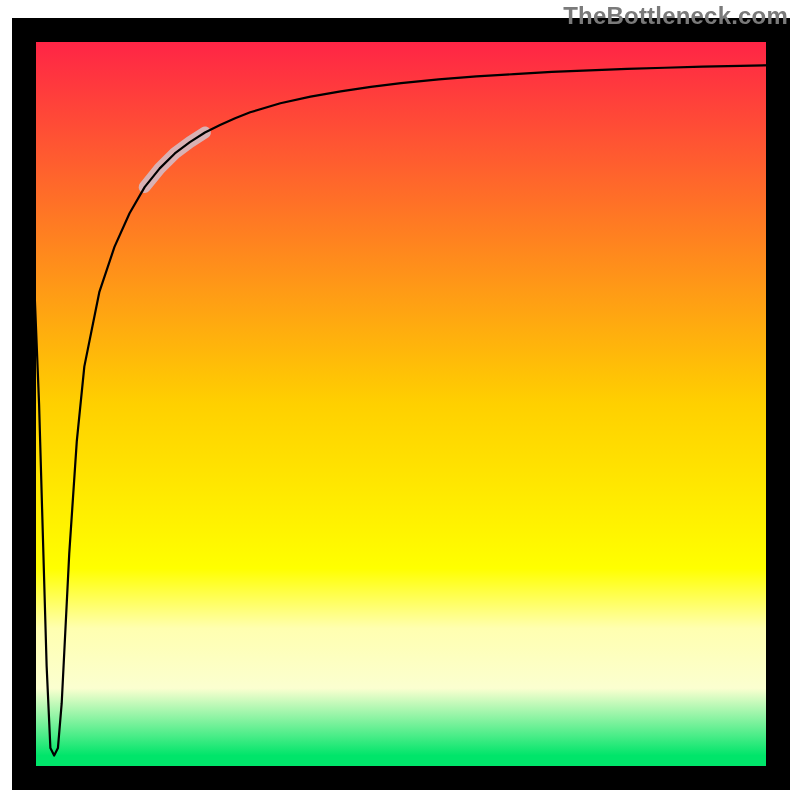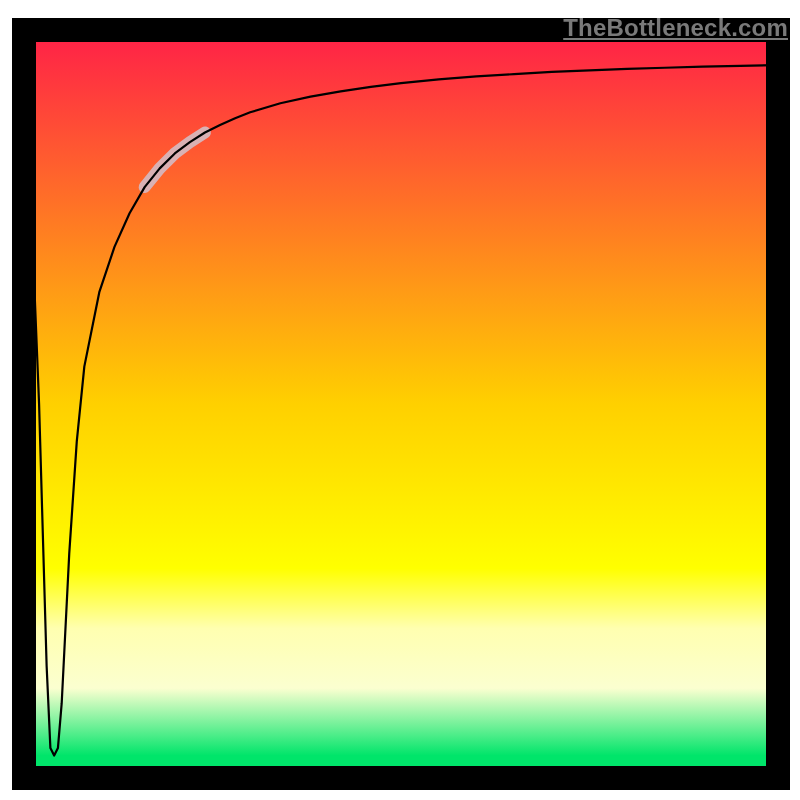--- a/index.html
+++ b/index.html
@@ -11,29 +11,28 @@
     background: #ffffff;
     font-family: Arial, Helvetica, sans-serif;
   }
   .stage {
     position: relative;
     width: 800px;
     height: 800px;
   }
   .watermark {
     position: absolute;
-    top: 14px;
+    top: 2px;
     right: 12px;
     font-size: 24px;
     font-weight: 600;
     color: #7a7a7a;
     letter-spacing: 0.2px;
     z-index: 10;
     user-select: none;
-    text-decoration: underline;
   }
   svg.chart {
     position: absolute;
     left: 0;
     top: 0;
     width: 800px;
     height: 800px;
     display: block;
   }
 </style>

